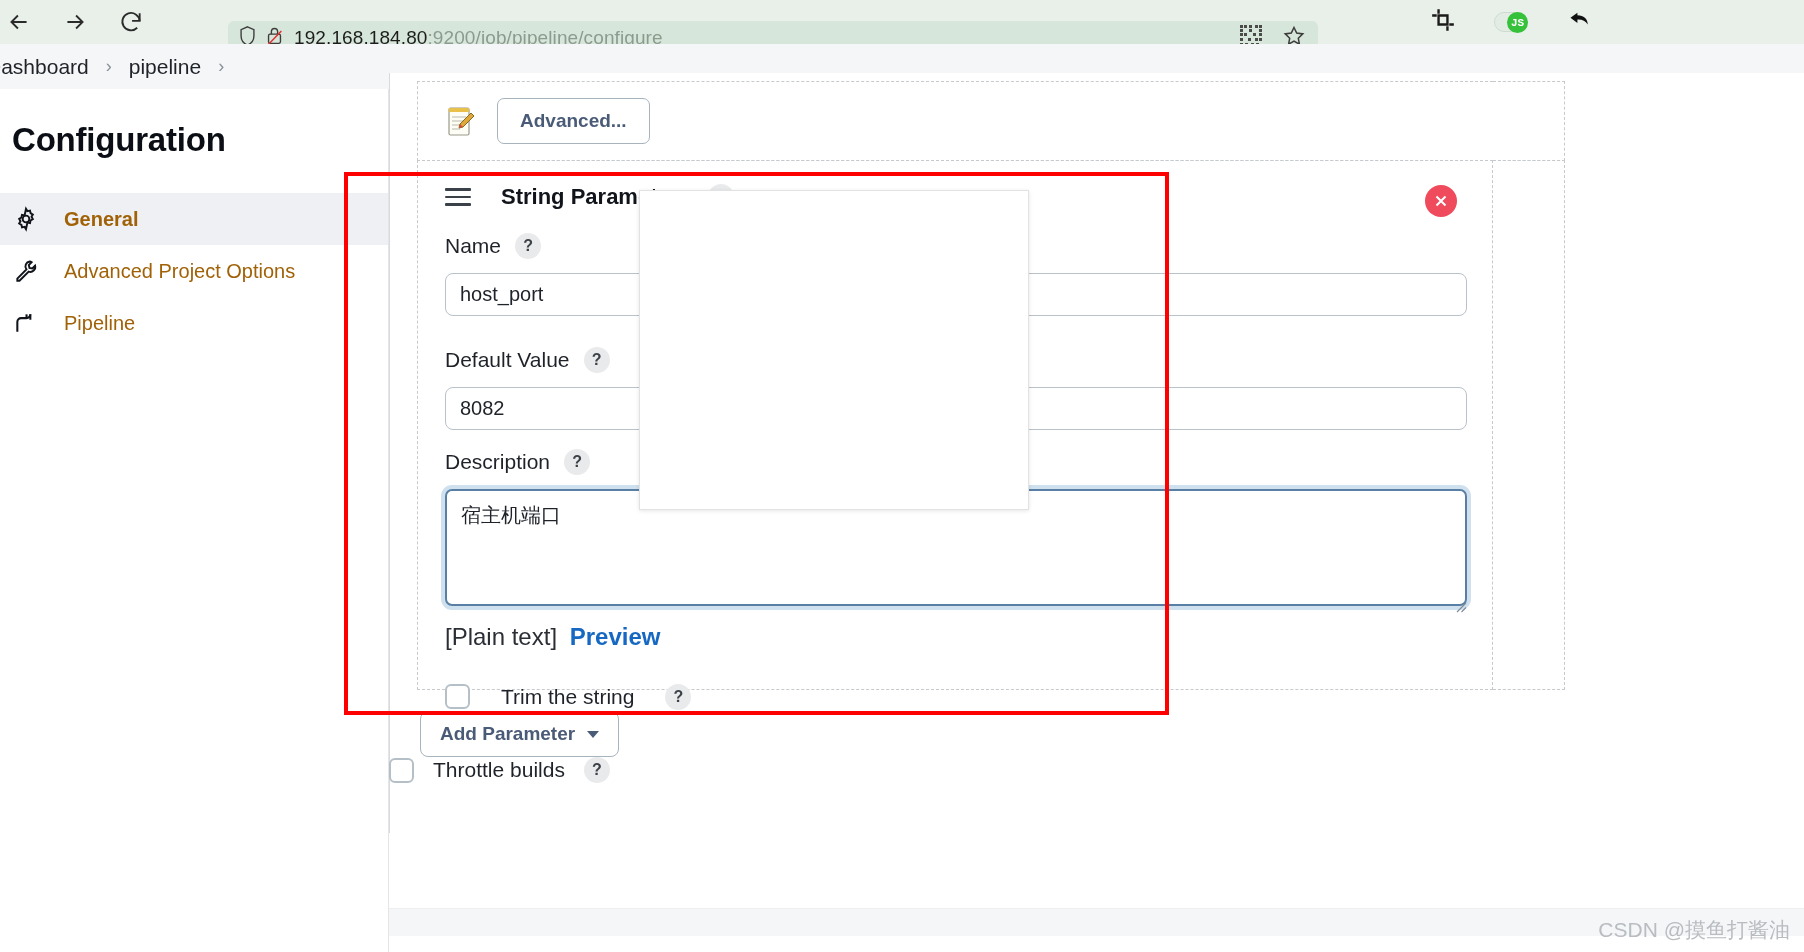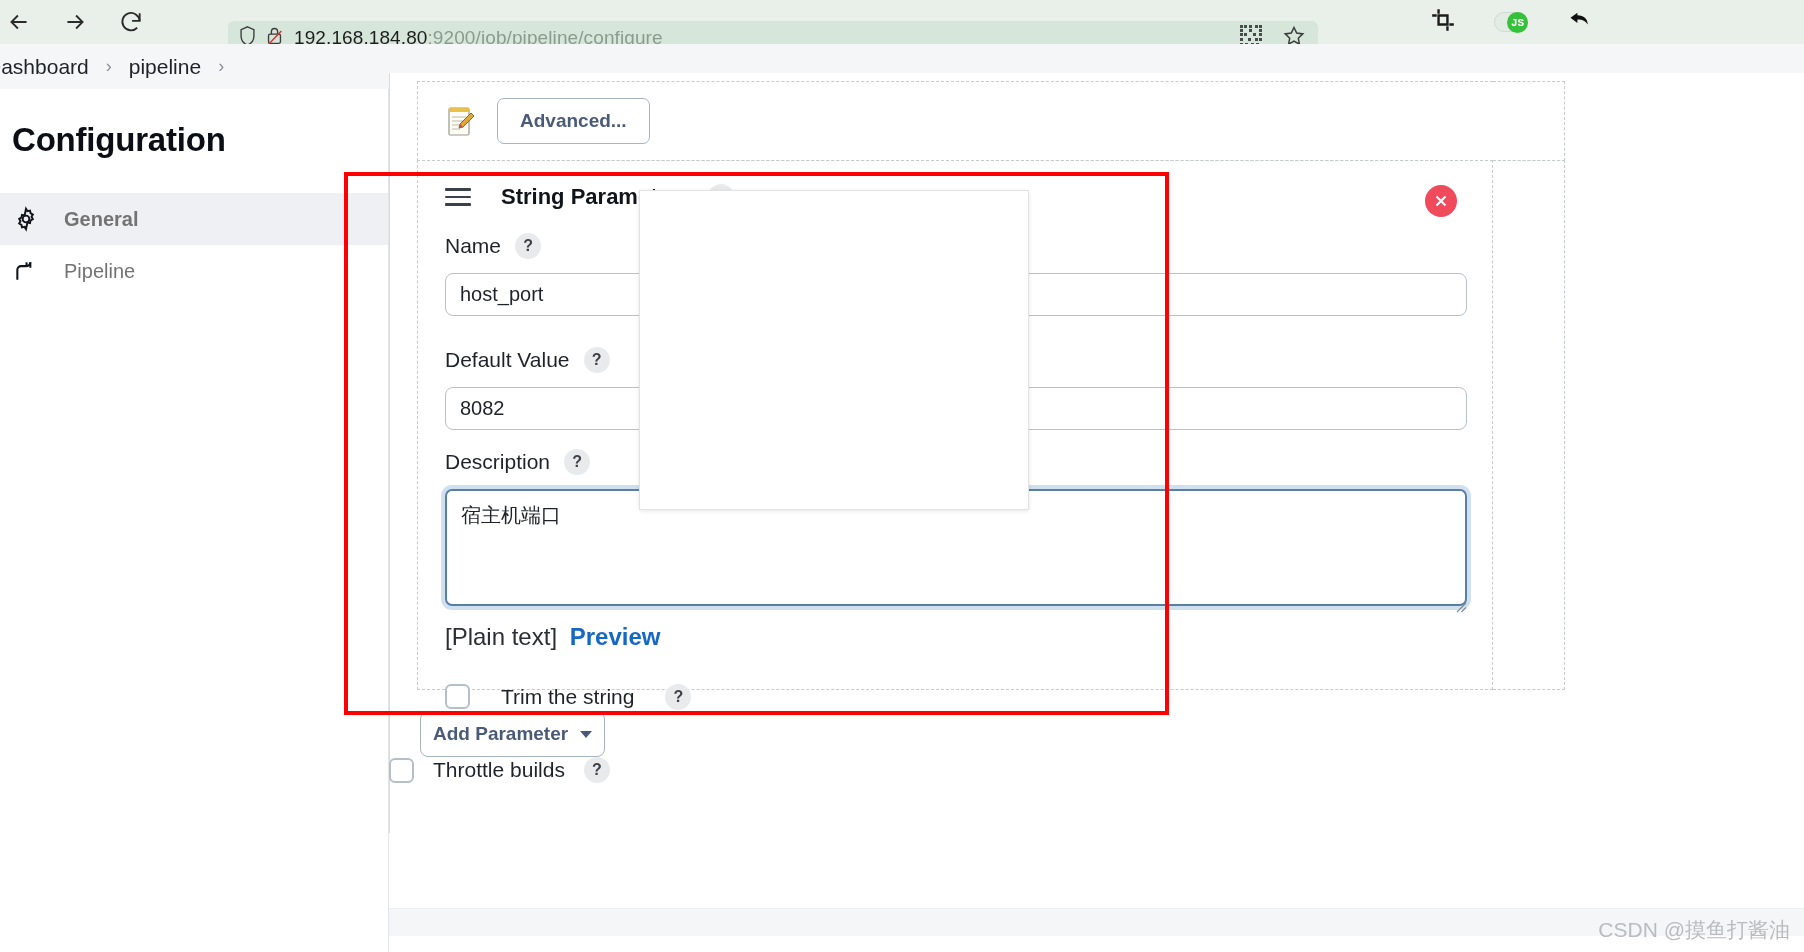--- a/index.html
+++ b/index.html
@@ -73,21 +73,21 @@
     background: #ffffff;
     border-right: 1px solid #e3e5e8;
   }
   .config-title {
     font-size: 33px; font-weight: bold; color: #0b0e14;
     padding: 32px 12px 0 12px; letter-spacing: -0.2px;
   }
   .side-list { margin-top: 34px; }
   .side-item {
     display: flex; align-items: center; gap: 24px;
-    height: 52px; padding-left: 12px; font-size: 20px; color: #737373;
+    height: 52px; padding-left: 12px; font-size: 20px; color: #a16207;
     cursor: pointer;
   }
   .side-item.active { background: #eef0f3; font-weight: bold; }
   .side-item .side-ico { width: 28px; display: flex; align-items: center; justify-content: center; }
 
   
   .content {
     position: absolute; left: 389px; top: 73px; width: 1415px; height: 863px;
     background: #ffffff; overflow: hidden; text-decoration: underline;
   }
@@ -186,21 +186,21 @@
     width: 32px; height: 32px; border-radius: 50%;
     background: #ef4b5c; color: #fff;
     display: flex; align-items: center; justify-content: center;
     cursor: pointer;
   }
 
   .btn-addparam {
     position: absolute; left: 31px; top: 638px;
     border: 1px solid #a8b4bd; border-radius: 8px; background: #fff;
     color: #4a5b78; font-weight: bold; font-size: 19px;
-    padding: 11px 12px; cursor: pointer;
+    padding: 11px 19px; cursor: pointer;
     display: flex; align-items: center; gap: 12px;
   }
   .caret { width: 0; height: 0; border-left: 6px solid transparent; border-right: 6px solid transparent; border-top: 7px solid #4a5b78; }
 
   .throttle-row {
     position: absolute; left: 0px; top: 684px;
     display: flex; align-items: center; gap: 19px;
     font-size: 21px; color: #1f2329;
   }
 
@@ -325,20 +325,28 @@
     <div class="side-item active">
       <span class="side-ico">
         <svg width="26" height="26" viewBox="0 0 24 24" fill="none" stroke="#11151b" stroke-width="1.8">
           <circle cx="12" cy="12" r="3.1"></circle>
           <path d="M12 2.6l1.3 2.1 2.4-.5.5 2.4 2.1 1.3-1.2 2.1 1.2 2.1-2.1 1.3-.5 2.4-2.4-.5L12 21.4l-1.3-2.1-2.4.5-.5-2.4-2.1-1.3 1.2-2.1-1.2-2.1 2.1-1.3.5-2.4 2.4.5L12 2.6z"></path>
         </svg>
       </span>
       <span>General</span>
     </div>
 
+    <div class="side-item">
+      <span class="side-ico">
+        <svg width="26" height="26" viewBox="0 0 24 24" fill="none" stroke="#11151b" stroke-width="1.8">
+          <path d="M15.5 3.2a4.6 4.6 0 0 0-3.1 7.3L4 19v2h2l8.5-8.4a4.6 4.6 0 0 0 5.9-5.5l-2.6 2.6-2.6-.6-.6-2.6 2.6-2.6a4.6 4.6 0 0 0-1.7-.7z"></path>
+        </svg>
+      </span>
+      <span>Advanced Project Options</span>
+    </div>
 
     <div class="side-item">
       <span class="side-ico">
         <svg width="26" height="26" viewBox="0 0 24 24" fill="none" stroke="#11151b" stroke-width="1.9">
           <path d="M4 20V11a3.5 3.5 0 0 1 3.5-3.5h5A3.5 3.5 0 0 0 16 4"></path>
           <path d="M16 4v5"></path>
           <path d="M12.5 7.5V4"></path>
         </svg>
       </span>
       <span>Pipeline</span>

